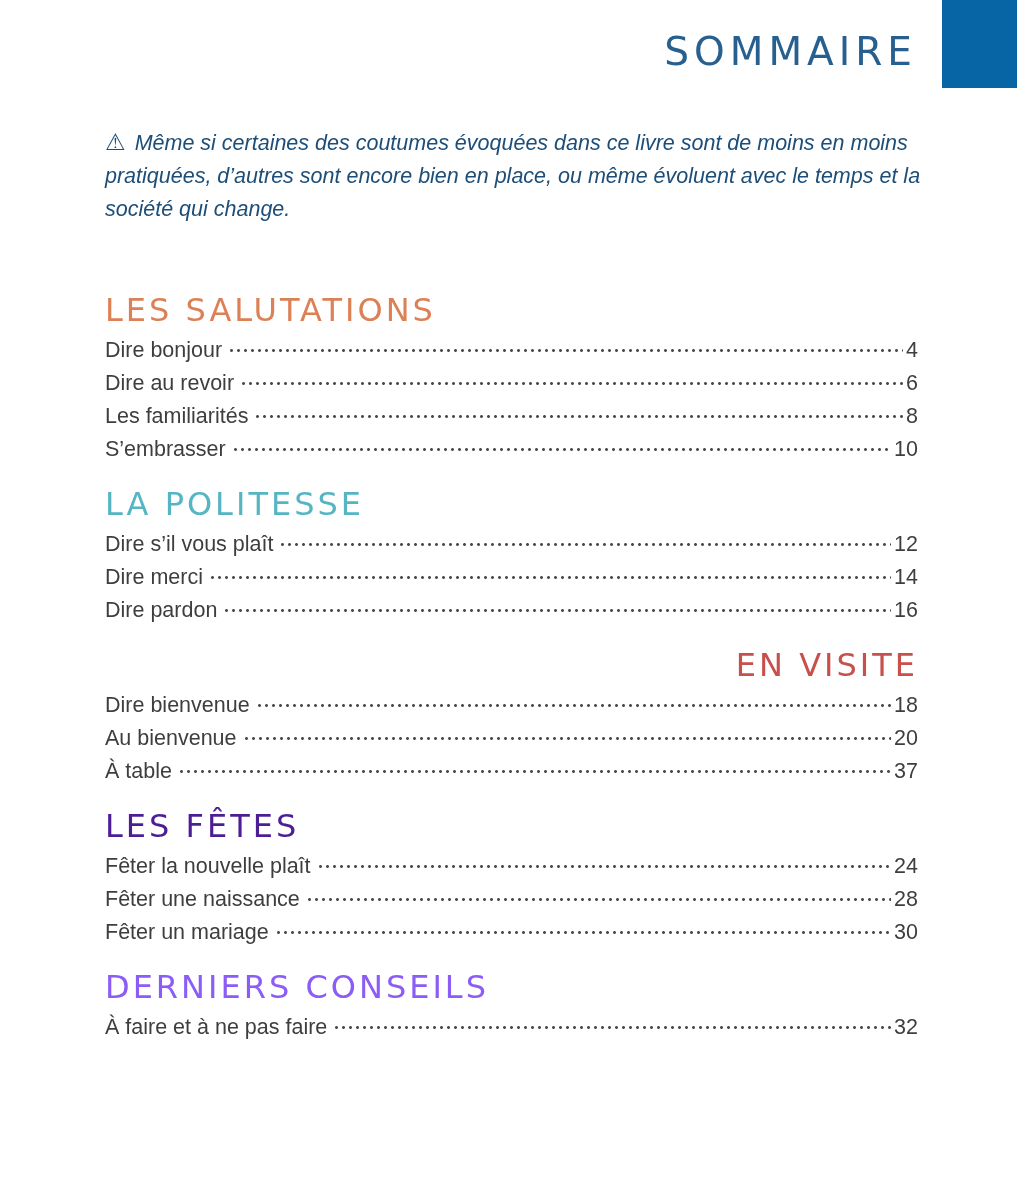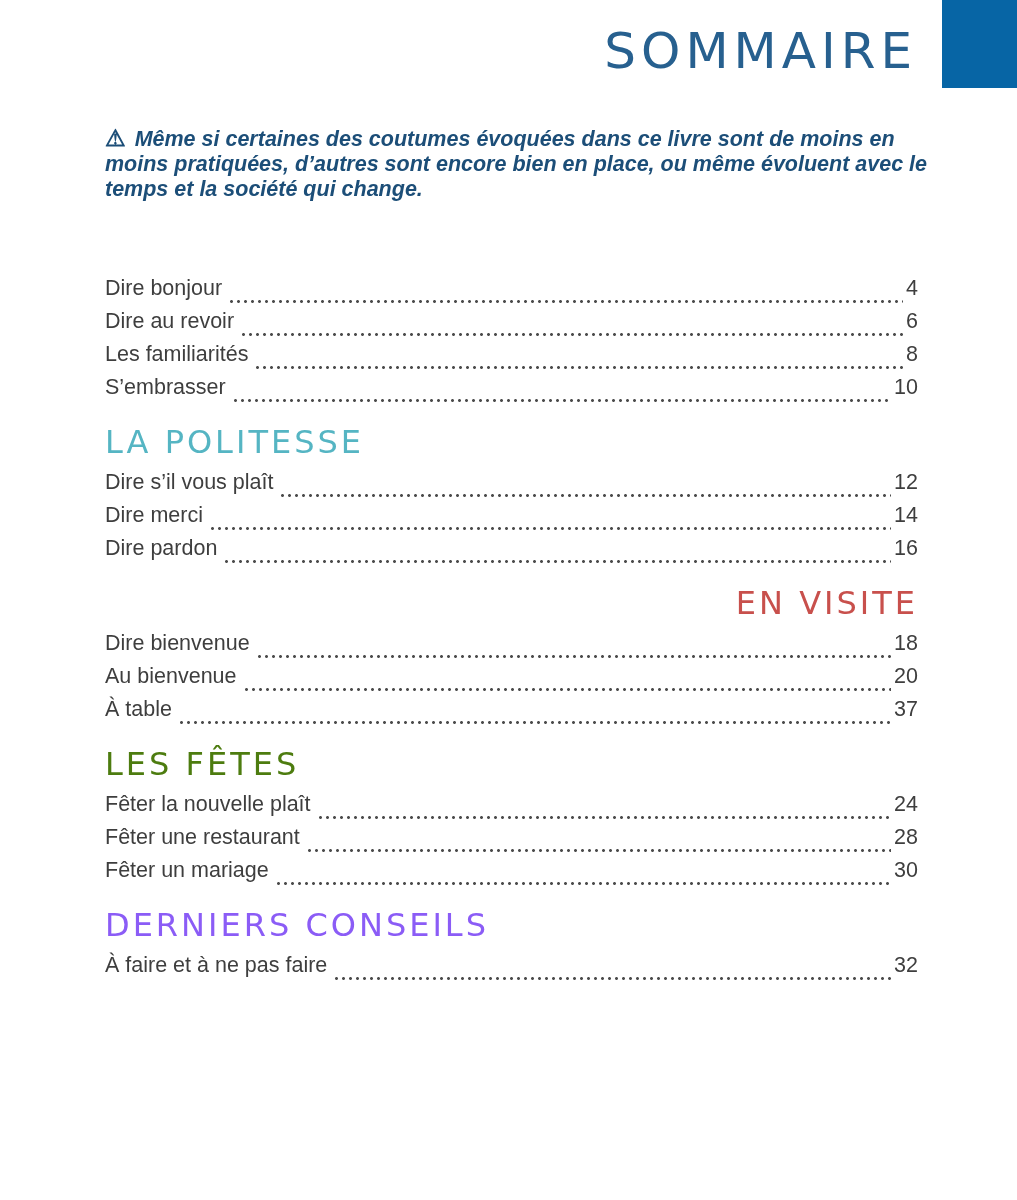--- a/index.html
+++ b/index.html
@@ -8,50 +8,50 @@
     background:#ffffff;
     font-family:"Liberation Sans", sans-serif;
     position:relative;
     overflow:hidden;
   }
   .corner-rect {
     position:absolute; top:0; right:0;
     width:75px; height:88px;
   }
   .page-title {
-    position:absolute; top:22px; right:100px;
+    position:absolute; top:29px; right:100px;
     margin:0;
-    font-size:50px; font-weight:400;
+    font-size:39px; font-weight:400;
     letter-spacing:5px;
     font-family:"DejaVu Sans","Liberation Sans",sans-serif;
   }
   .intro-note {
     position:absolute; top:126px; left:105px; width:828px;
     font-style:italic;
-    font-size:21.5px; line-height:25px;
-    font-weight:700;
+    font-size:21.5px; line-height:33px;
+    font-weight:400;
   }
   .warning-icon {
     font-style:normal;
     font-size:23px;
     margin-right:9px;
   }
   .toc {
     position:absolute; top:272px; left:105px; right:99px;
   }
   .section-heading {
     margin:20px 0 6px 0;
     font-size:32px; font-weight:400;
     line-height:36px;
     letter-spacing:3px;
     font-family:"DejaVu Sans","Liberation Sans",sans-serif;
   }
   .toc-row {
     display:flex;
-    align-items:flex-end;
+    align-items:center;
     font-size:21.5px;
     line-height:33px;
     color:#3e3e3e;
   }
   .toc-label { white-space:nowrap; }
   .dot-leader {
     flex:1;
     height:7px;
     margin:0 3px 0 6px;
     background-image:radial-gradient(circle, #4c4c4c 1.25px, transparent 1.6px);
@@ -68,20 +68,21 @@
 
 <h1 class="page-title" style="color: rgb(39, 96, 143);">SOMMAIRE</h1>
 
 <div class="intro-note" style="color: rgb(28, 78, 120);">
   <span class="warning-icon">⚠</span><span>Même si certaines des coutumes évoquées dans ce livre sont de moins en moins pratiquées, d’autres sont encore bien en place, ou même évoluent avec le temps et la société qui change.</span>
 </div>
 
 <div class="toc">
 
   <section>
+    <h2 class="section-heading" style="color: rgb(220, 129, 86);">LES SALUTATIONS</h2>
     <div class="toc-row">
       <span class="toc-label">Dire bonjour</span>
       <span class="dot-leader"></span>
       <span class="toc-page">4</span>
     </div>
     <div class="toc-row">
       <span class="toc-label">Dire au revoir</span>
       <span class="dot-leader"></span>
       <span class="toc-page">6</span>
     </div>
@@ -129,28 +130,28 @@
       <span class="toc-page">20</span>
     </div>
     <div class="toc-row">
       <span class="toc-label">À table</span>
       <span class="dot-leader"></span>
       <span class="toc-page">37</span>
     </div>
   </section>
 
   <section>
-    <h2 class="section-heading" style="color: #4d7c0f;">LES FÊTES</h2>
+    <h2 class="section-heading" style="color: #4c1d95;">LES FÊTES</h2>
     <div class="toc-row">
       <span class="toc-label">Fêter la nouvelle plaît</span>
       <span class="dot-leader"></span>
       <span class="toc-page">24</span>
     </div>
     <div class="toc-row">
-      <span class="toc-label">Fêter une restaurant</span>
+      <span class="toc-label">Fêter une naissance</span>
       <span class="dot-leader"></span>
       <span class="toc-page">28</span>
     </div>
     <div class="toc-row">
       <span class="toc-label">Fêter un mariage</span>
       <span class="dot-leader"></span>
       <span class="toc-page">30</span>
     </div>
   </section>
 

